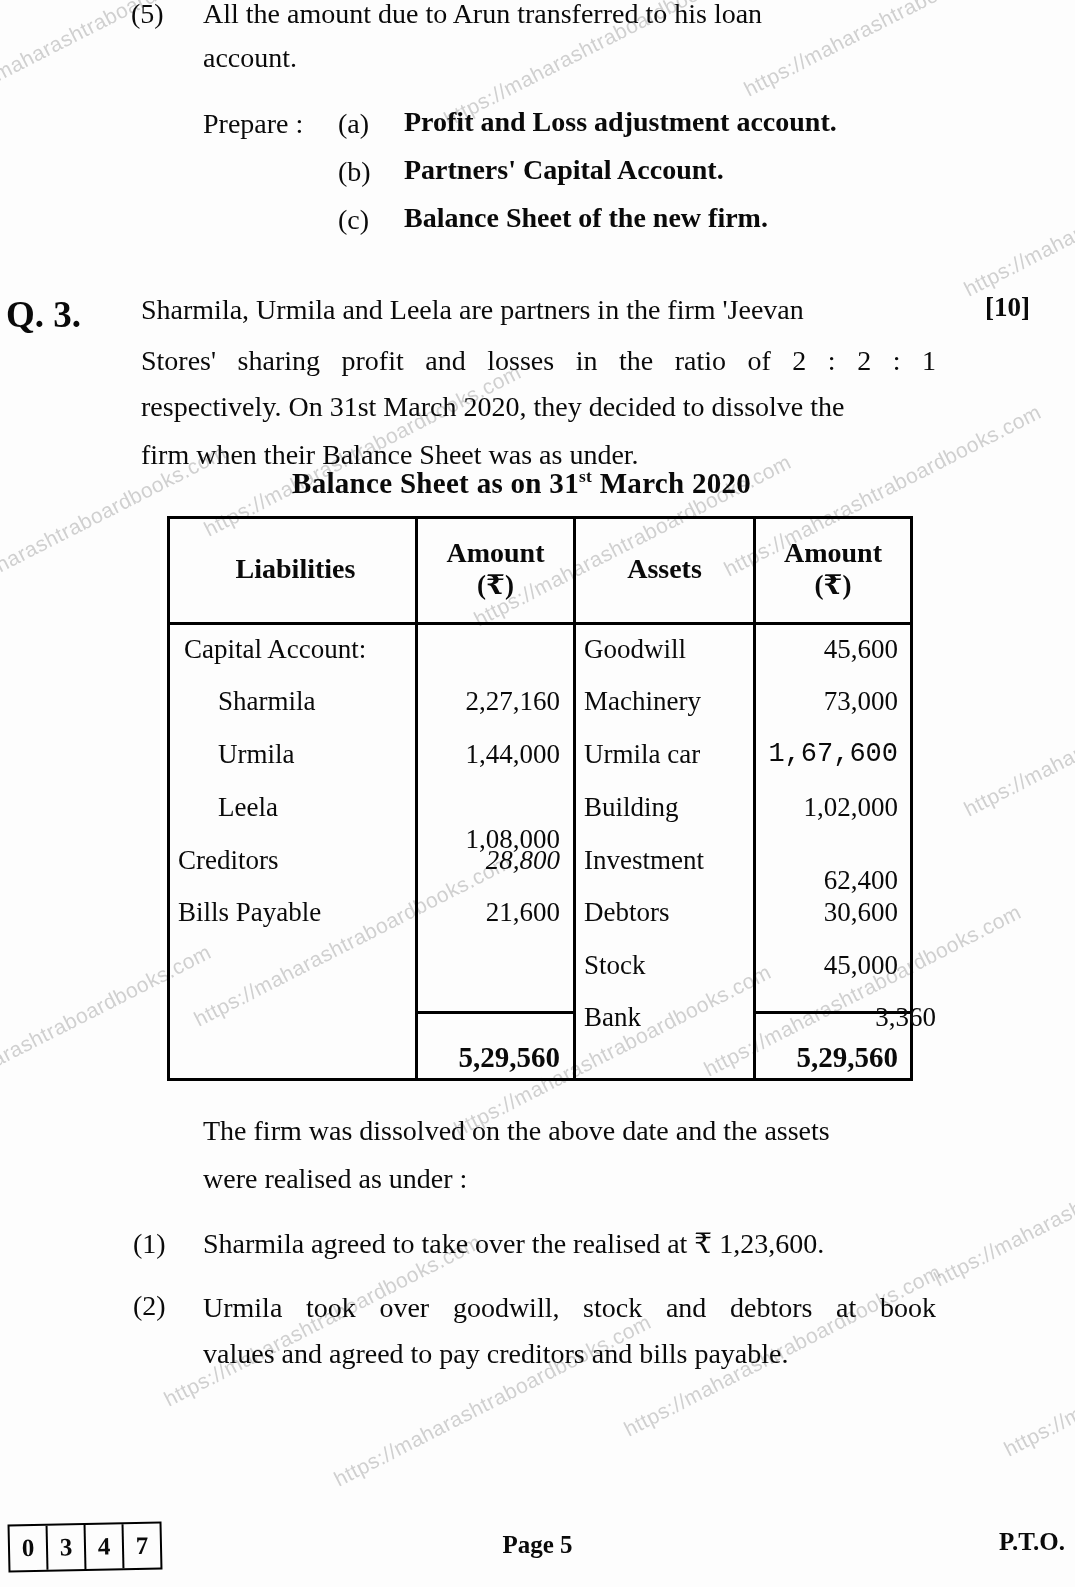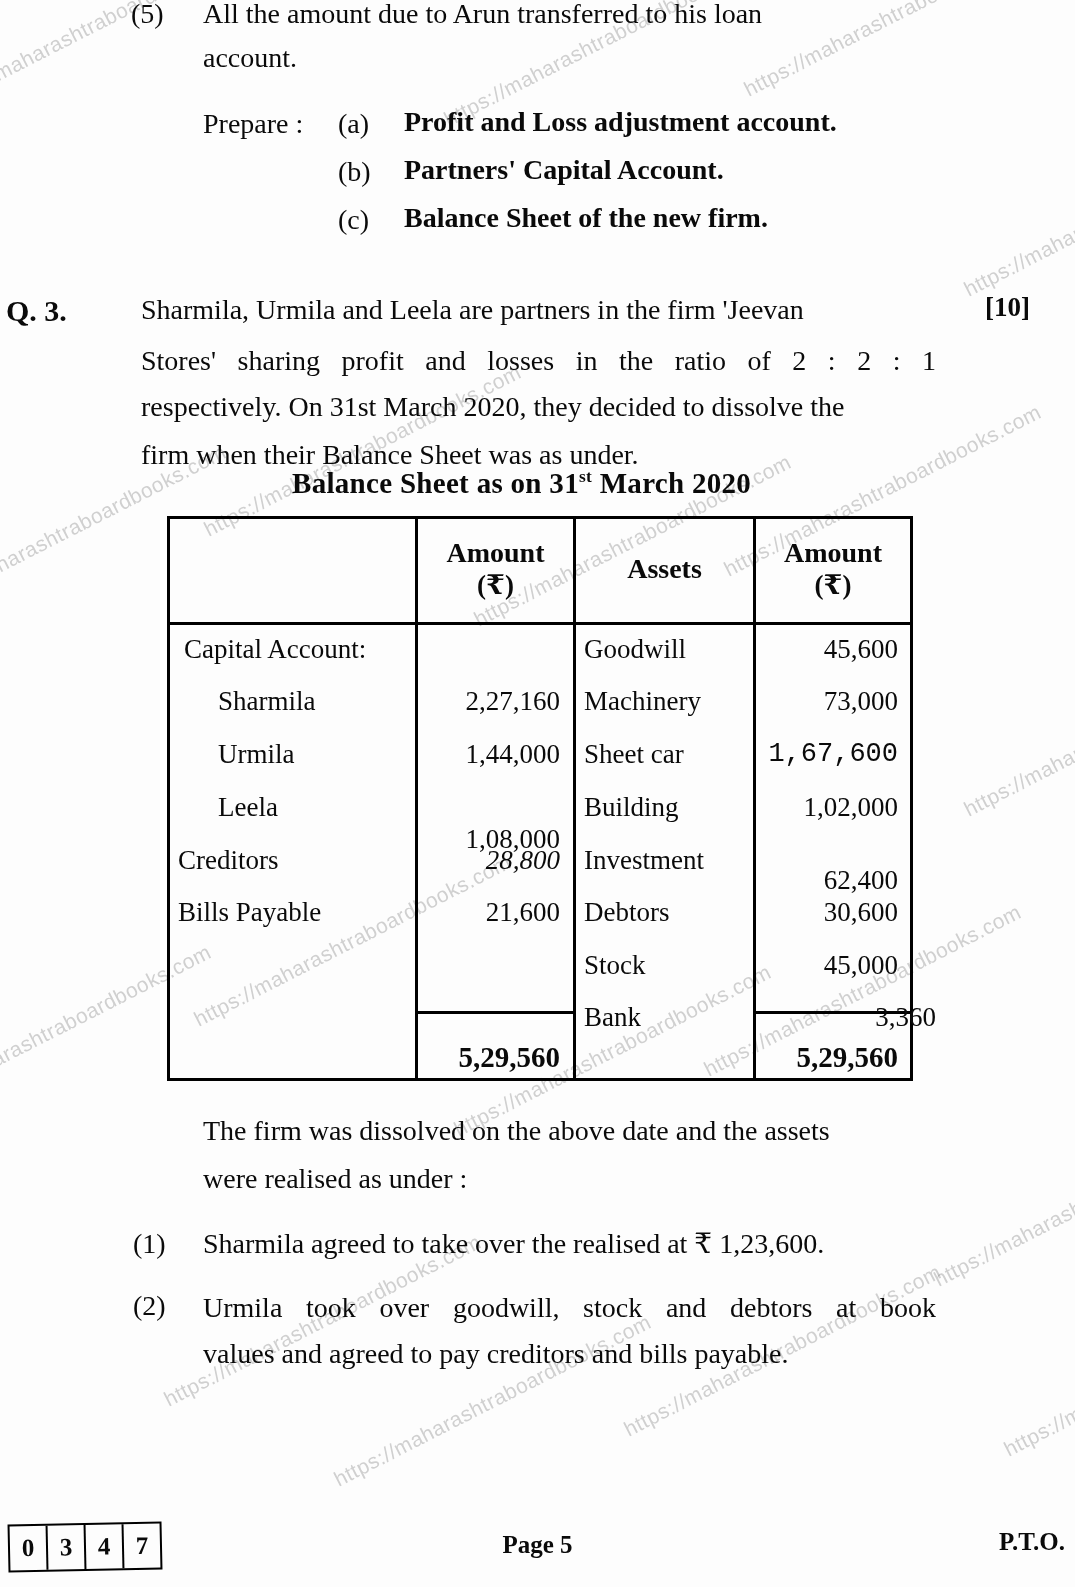--- a/index.html
+++ b/index.html
@@ -180,21 +180,21 @@
     <div class="line body-text" style="left:203px; top:110px;">Prepare :</div>
     <div class="line body-text" style="left:338px; top:110px;">(a)</div>
     <div class="line body-text bold" style="left:404px; top:108px;">Profit and Loss adjustment account.</div>
 
     <div class="line body-text" style="left:338px; top:158px;">(b)</div>
     <div class="line body-text bold" style="left:404px; top:156px;">Partners' Capital Account.</div>
 
     <div class="line body-text" style="left:338px; top:206px;">(c)</div>
     <div class="line body-text bold" style="left:404px; top:204px;">Balance Sheet of the new firm.</div>
 
-    <div class="line body-text bold" style="left:6px; top:296px; font-size:30px;">Q. 3.</div>
+    <div class="line body-text bold" style="left:6px; top:296px; font-size:37px;">Q. 3.</div>
     <div class="line body-text bold" style="left:985px; top:294px; font-size:27px;">[10]</div>
 
     <div class="line body-text" style="left:141px; top:296px;">Sharmila, Urmila and Leela are partners in the firm 'Jeevan</div>
 
     <div class="just-row spread" style="left:141px; top:345px; width:795px;">
       <span>Stores'</span>
       <span>sharing</span>
       <span>profit</span>
       <span>and</span>
       <span>losses</span>
@@ -220,20 +220,21 @@
 
       <div class="vline" style="left:245px;"></div>
       <div class="vline" style="left:403px;"></div>
       <div class="vline" style="left:583px;"></div>
 
       <div class="hline" style="left:0; right:0; top:103px;"></div>
 
       <div class="hline" style="left:245px; width:158px; top:492px;"></div>
       <div class="hline" style="left:583px; right:0; top:492px;"></div>
 
+      <div class="cell hdr" style="left:6px; width:239px; top:34px;">Liabilities</div>
 
       <div class="cell hdr" style="left:248px; width:155px; top:18px;">
         <span>Amount</span>
         <span class="sub">(₹)</span>
       </div>
 
       <div class="cell hdr" style="left:406px; width:177px; top:34px;">Assets</div>
 
       <div class="cell hdr" style="left:586px; width:154px; top:18px;">
         <span>Amount</span>
@@ -256,21 +257,21 @@
 
       <div class="cell" style="left:8px; top:378px;">Bills Payable</div>
       <div class="cell rt" style="left:248px; width:142px; top:378px;">21,600</div>
 
       <div class="cell" style="left:414px; top:115px;">Goodwill</div>
       <div class="cell rt" style="left:586px; width:142px; top:115px;">45,600</div>
 
       <div class="cell" style="left:414px; top:167px;">Machinery</div>
       <div class="cell rt" style="left:586px; width:142px; top:167px;">73,000</div>
 
-      <div class="cell" style="left:414px; top:220px;">Sheet car</div>
+      <div class="cell" style="left:414px; top:220px;">Urmila car</div>
       <div class="cell rt" style="left:586px; width:142px; top:220px;font-family:Liberation Mono, monospace;">1,67,600</div>
 
       <div class="cell" style="left:414px; top:273px;">Building</div>
       <div class="cell rt" style="left:586px; width:142px; top:273px;">1,02,000</div>
 
       <div class="cell" style="left:414px; top:326px;">Investment</div>
       <div class="cell rt" style="left:586px; width:142px; top:326px;margin-top:20px;">62,400</div>
 
       <div class="cell" style="left:414px; top:378px;">Debtors</div>
       <div class="cell rt" style="left:586px; width:142px; top:378px;">30,600</div>

